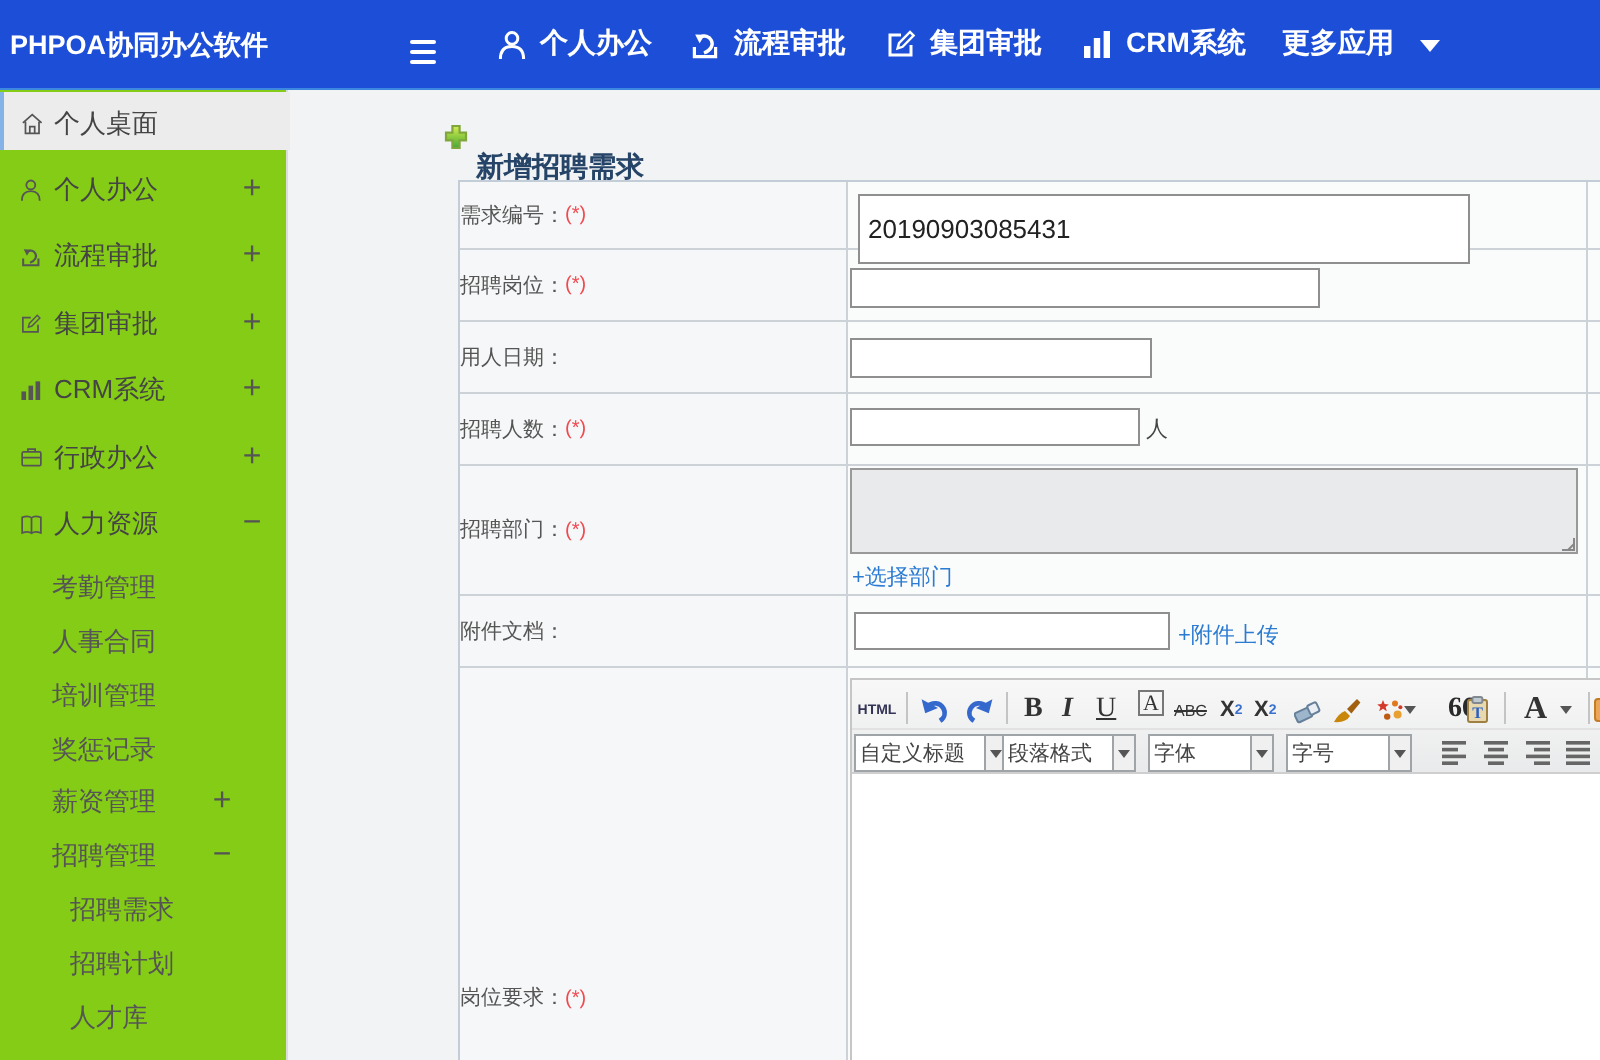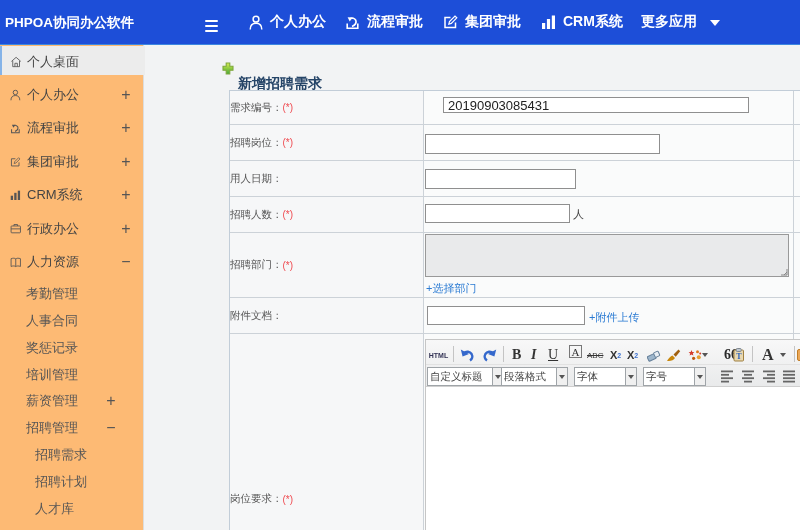--- a/index.html
+++ b/index.html
@@ -3,21 +3,21 @@
 <meta charset="utf-8">
 <style>
 * { margin:0; padding:0; box-sizing:border-box; }
 html,body { width:800px; height:530px; overflow:hidden; font-family:"Liberation Sans",sans-serif; background:#f2f3f4; }
 .hdr { position:absolute; left:0; top:0; width:800px; height:45px; background:#1d4ed8; border-bottom:1px solid #3c87e0; }
 .logo { position:absolute; left:5px; top:14px; color:#fff; font-size:13.5px; font-weight:bold; }
 .burger { position:absolute; left:205px; top:19.5px; width:13px; }
 .burger i { display:block; height:2.5px; background:#fff; border-radius:1px; margin-bottom:2.6px; }
 .hmenu { position:absolute; top:0; height:44px; color:#fff; font-size:14px; font-weight:bold; display:flex; align-items:center; }
 .hmenu svg { margin-right:7px; }
-.side { position:absolute; left:0; top:45px; width:144px; height:485px; background:#fdba74; border-right:1px solid #dcdcdc; }
+.side { position:absolute; left:0; top:45px; width:144px; height:485px; background:#84cc16; border-right:1px solid #dcdcdc; }
 .s1 { position:relative; height:33.4px; display:flex; align-items:center; color:#444; font-size:13px; }
 .s1 svg { position:absolute; left:10px; transform-origin:left center; transform:scale(0.72); }
 .s1 .t { position:absolute; left:27px; }
 .s1 .pm { position:absolute; left:119px; width:14px; text-align:center; color:#555; font-size:16px; font-weight:300; }
 .s1.sel::before { content:''; position:absolute; left:0; top:1px; height:29px; width:100%; background:#ececec; border-left:2px solid #85b3e8; }
 .s1.sel svg, .s1.sel .t { z-index:1; }
 .s1 svg, .s1 .t, .s1 .pm { z-index:1; }
 .s2 { position:relative; height:26.8px; display:flex; align-items:center; color:#555; font-size:13px; }
 .s2 .t { position:absolute; left:26px; }
 .s2 .pm { position:absolute; left:104px; width:14px; text-align:center; color:#555; font-size:16px; font-weight:300; }
@@ -140,24 +140,24 @@
     <span class="t">人力资源</span>
       <span class="pm">−</span>
   </div>
   <div class="s2" style="margin-top:2px;">
       <span class="t">考勤管理</span>
     </div>
   <div class="s2">
       <span class="t">人事合同</span>
     </div>
   <div class="s2">
+      <span class="t">培训管理</span>
+    </div>
+  <div class="s2">
       <span class="t">奖惩记录</span>
-    </div>
-  <div class="s2">
-      <span class="t">培训管理</span>
     </div>
   <div class="s2">
       <span class="t">薪资管理</span>
       <span class="pm">+</span>
     </div>
   <div class="s2">
       <span class="t">招聘管理</span>
       <span class="pm">−</span>
     </div>
   <div class="s2 s3">
@@ -180,21 +180,21 @@
       </linearGradient>
     </defs>
     <path d="M4.2 1 L7.8 1 L7.8 4.3 L11 4.3 L11 8.2 L7.8 8.2 L7.8 12 L4.2 12 L4.2 8.2 L1 8.2 L1 4.3 L4.2 4.3 Z" fill="url(#gg)" stroke="#7fa73b" stroke-width="1.1"></path>
   </svg>
 <div class="title">新增招聘需求</div>
 
 <div class="tbl">
   <div class="row" style="height:34px;">
     <div class="lab">需求编号：<em>(*)</em></div>
     <div class="fld">
-        <input class="inp" style="left: 19px; top: 6px; width: 306px; height: 16px;" value="20190903085431">
+        <input class="inp" style="left: 5px; top: 6px; width: 306px; height: 35px;" value="20190903085431">
       </div>
       <div class="ext"></div>
   </div>
   <div class="row" style="height:36px;">
     <div class="lab">招聘岗位：<em>(*)</em></div>
     <div class="fld">
         <input class="inp" style="left: 1px; top: 9px; width: 235px; height: 20px;">
       </div>
       <div class="ext"></div>
   </div>

